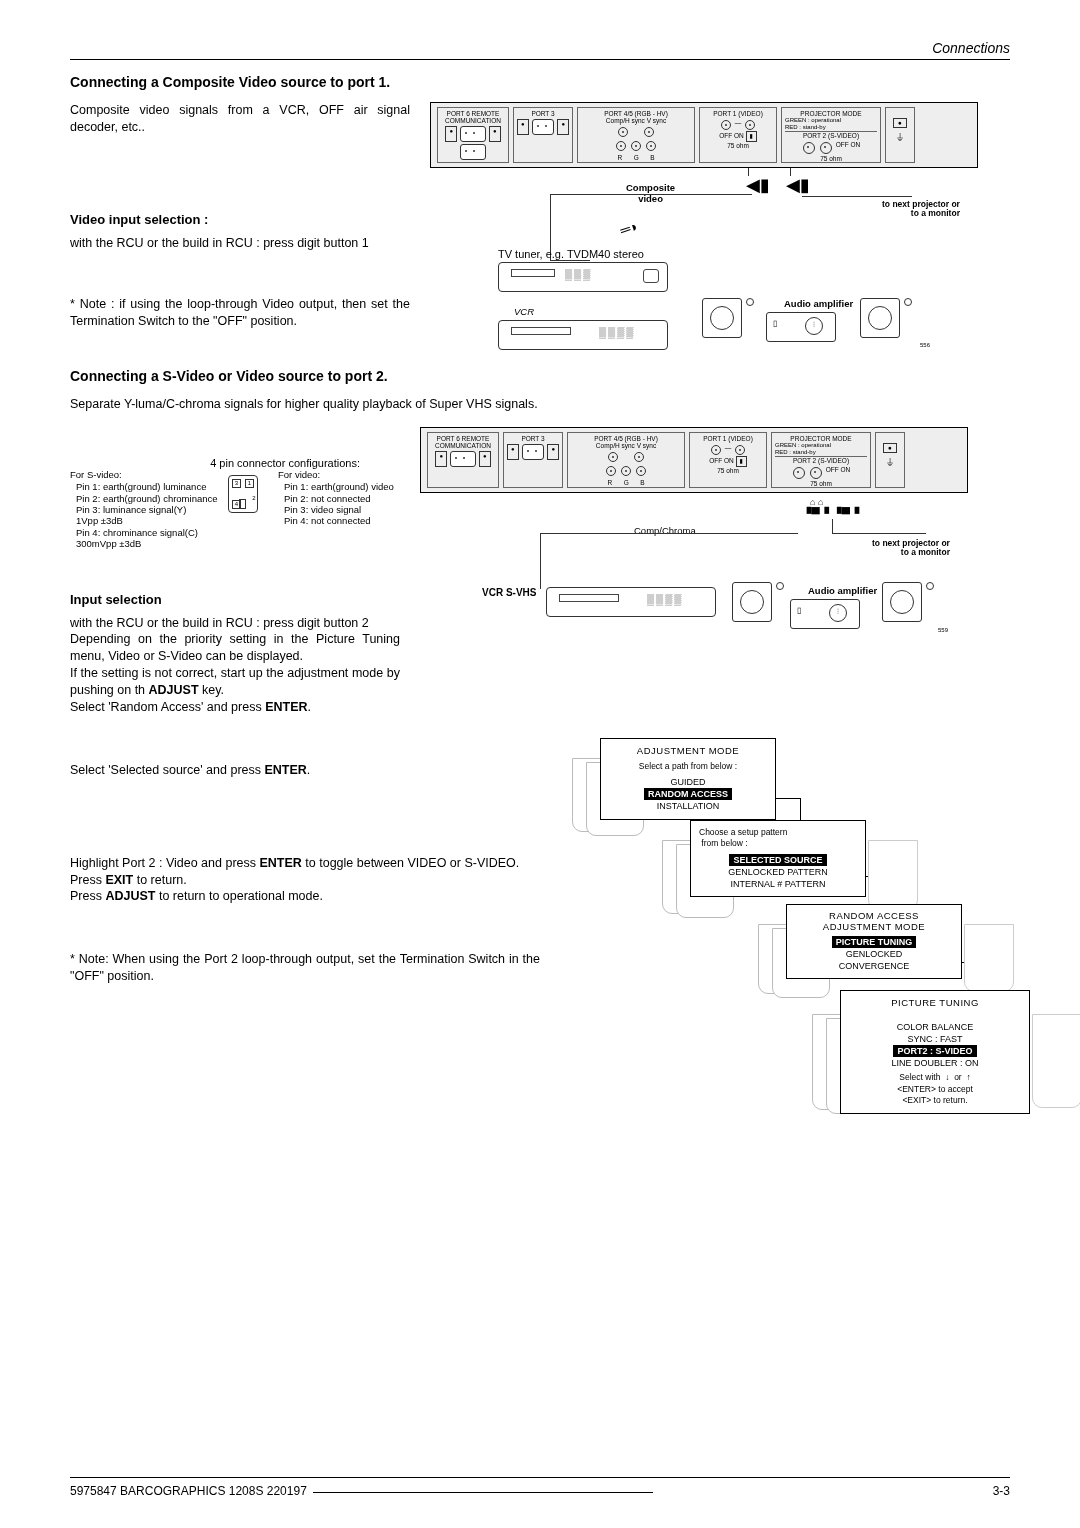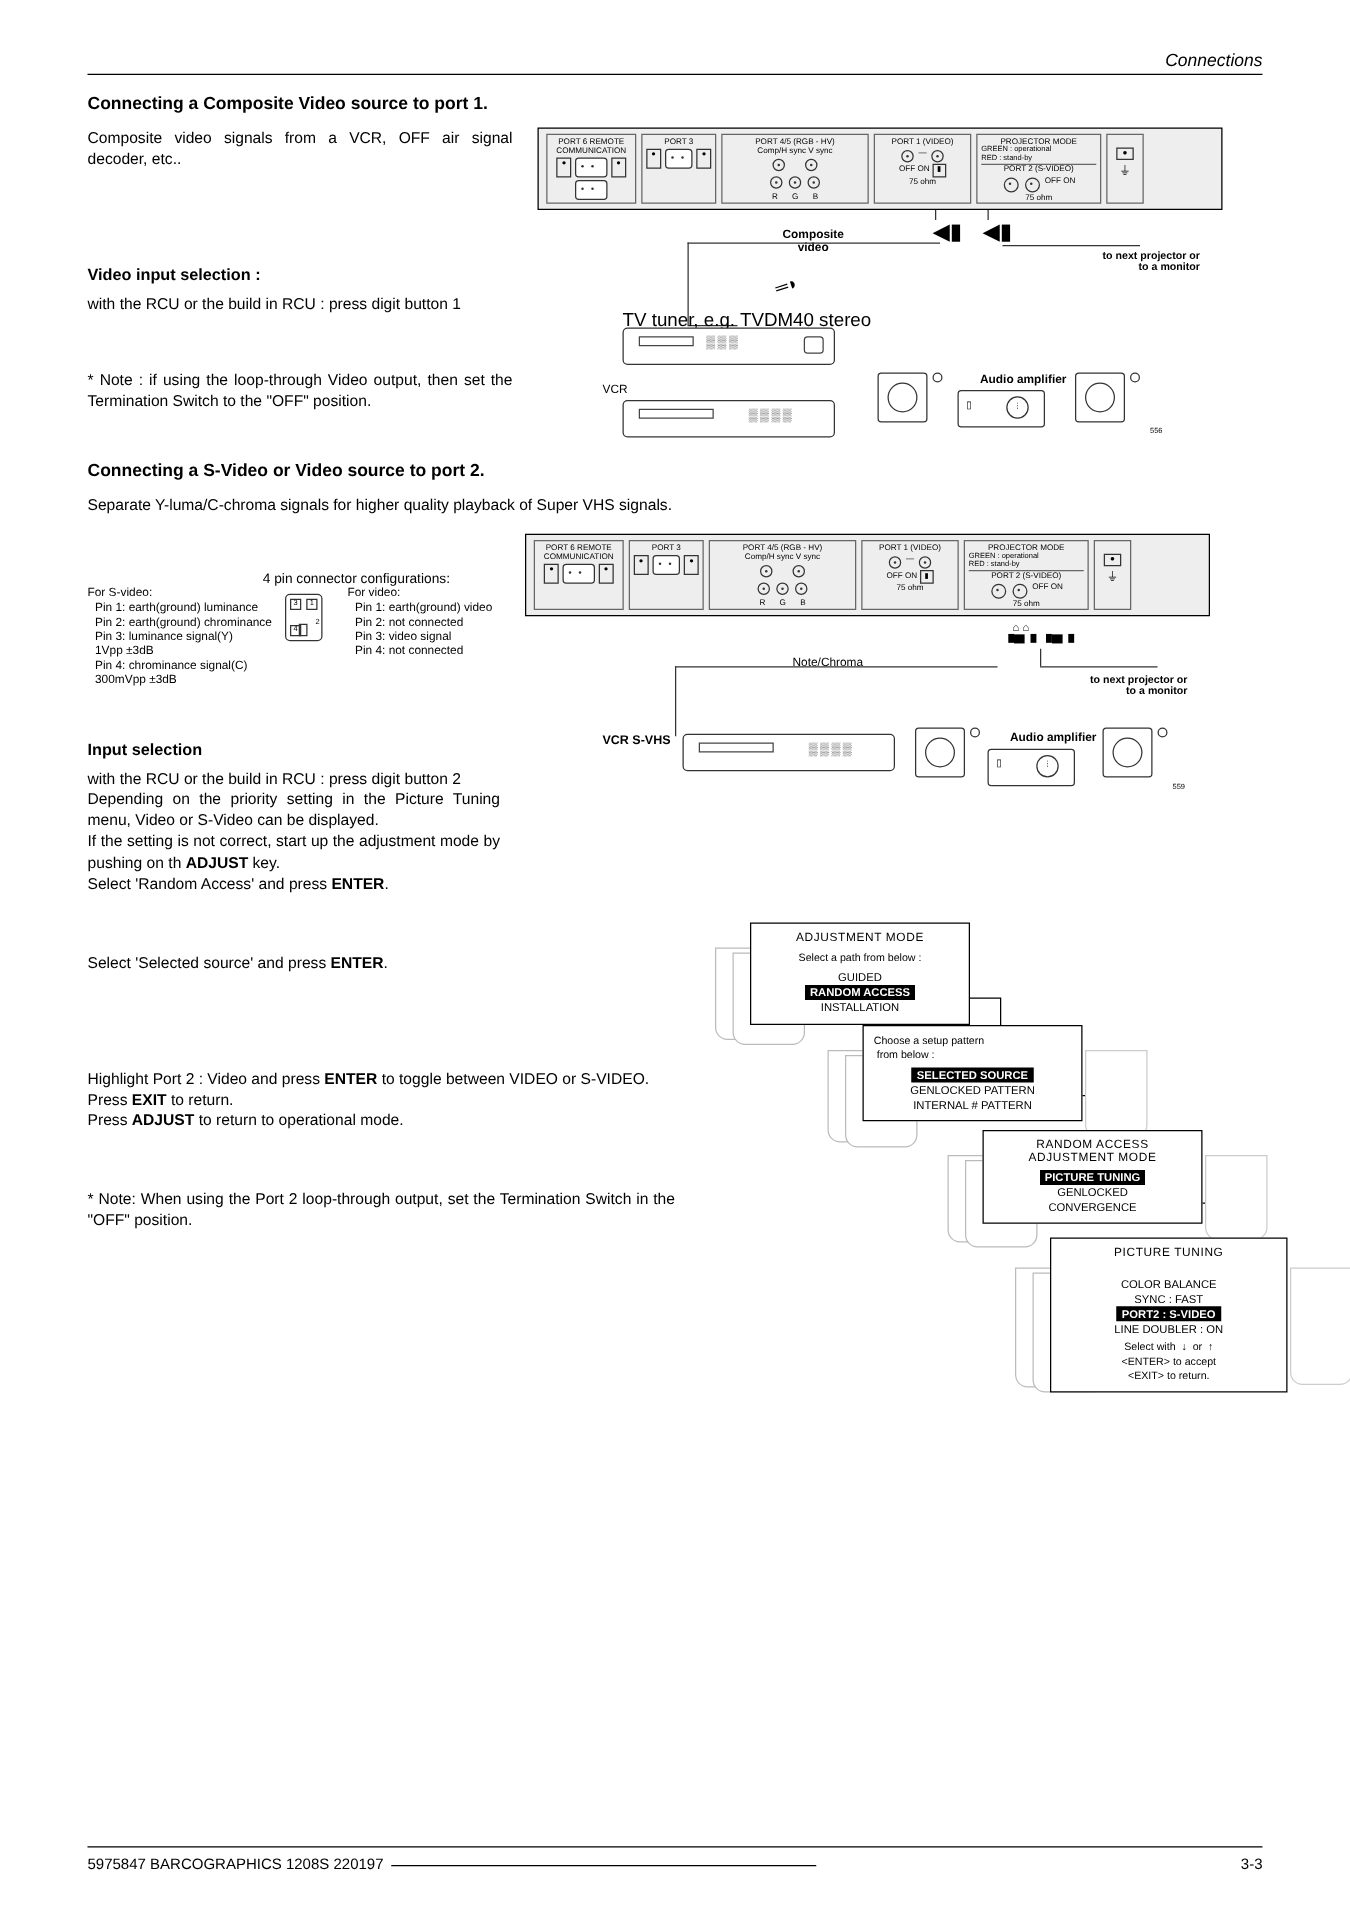--- a/index.html
+++ b/index.html
@@ -237,28 +237,28 @@
         <div class="vr-line" style="top:66px; left:360px; height:8px;"></div>
         <div class="hr-line" style="top:94px; left:372px; width:110px;"></div>
         <div class="flow-note" style="top:98px; left:452px; white-space:pre; font-weight:bold;">to next projector or
 to a monitor</div>
 
         <div class="hr-line" style="top:92px; left:120px; width:202px;"></div>
         <div class="vr-line" style="top:92px; left:120px; height:66px;"></div>
         <div class="hr-line" style="top:158px; left:120px; width:40px;"></div>
         <div style="position:absolute; top:118px; left:190px; font-size:14px; transform:rotate(-18deg);">═◗</div>
 
-        <div class="flow-text" style="top:146px; left:68px; font-weight:normal; font-size:15px;">TV tuner, e.g. TVDM40 stereo</div>
+        <div class="flow-text" style="top:146px; left:68px; font-weight:normal; font-size:11px;">TV tuner, e.g. TVDM40 stereo</div>
         <div class="vcr" style="top:160px; left:68px;">
           <div class="slot"></div>
           <div class="dots">▒▒▒</div>
           <div style="position:absolute; right:8px; top:6px; width:16px; height:14px; border:1px solid #444; border-radius:3px;"></div>
         </div>
 
-        <div class="flow-text" style="top:204px; left:52px; font-weight:normal;">VCR</div>
+        <div class="flow-text" style="top:204px; left:84px; font-weight:normal;font-style:italic;">VCR</div>
         <div class="vcr" style="top:218px; left:68px;">
           <div class="slot" style="width:60px;"></div>
           <div class="dots" style="left:100px;">▒▒▒▒</div>
         </div>
 
         <div class="speaker" style="top:196px; left:272px;">
             <div class="cone"></div>
           </div>
         <div style="position:absolute; top:196px; left:316px; width:8px;height:8px;border:1px solid #333;border-radius:50%;"></div>
         <div class="amp-label" style="top:196px; left:354px;">Audio amplifier</div>
@@ -388,21 +388,21 @@
               </div>
             <div class="group" style="width:30px;">
                 <div style="margin-top:8px;border:1px solid #333;width:14px;height:10px;margin-left:auto;margin-right:auto;">●</div>
                 <div style="margin-top:4px;font-size:10px;">⏚</div>
               </div>
           </div>
         </div>
 
         <div style="position:absolute; top:70px; left:390px; font-size:9px;">⌂ ⌂</div>
         <div style="position:absolute; top:80px; left:382px;">▝▀▝ ▝▀▝</div>
-        <div class="flow-text" style="top:98px; left:214px; font-weight:normal;">Note/Chroma</div>
+        <div class="flow-text" style="top:98px; left:214px; font-weight:normal;">Comp/Chroma</div>
         <div class="hr-line" style="top:106px; left:120px; width:258px;"></div>
         <div class="vr-line" style="top:106px; left:120px; height:56px;"></div>
         <div class="vr-line" style="top:92px; left:412px; height:14px;"></div>
         <div class="hr-line" style="top:106px; left:412px; width:94px;"></div>
         <div class="flow-note" style="top:112px; left:452px; white-space:pre; font-weight:bold;">to next projector or
 to a monitor</div>
 
         <div class="flow-text" style="top:160px; left:62px; font-weight:bold; font-size:10px;">VCR S-VHS</div>
         <div class="vcr" style="top:160px; left:126px;">
           <div class="slot" style="width:60px;"></div>

